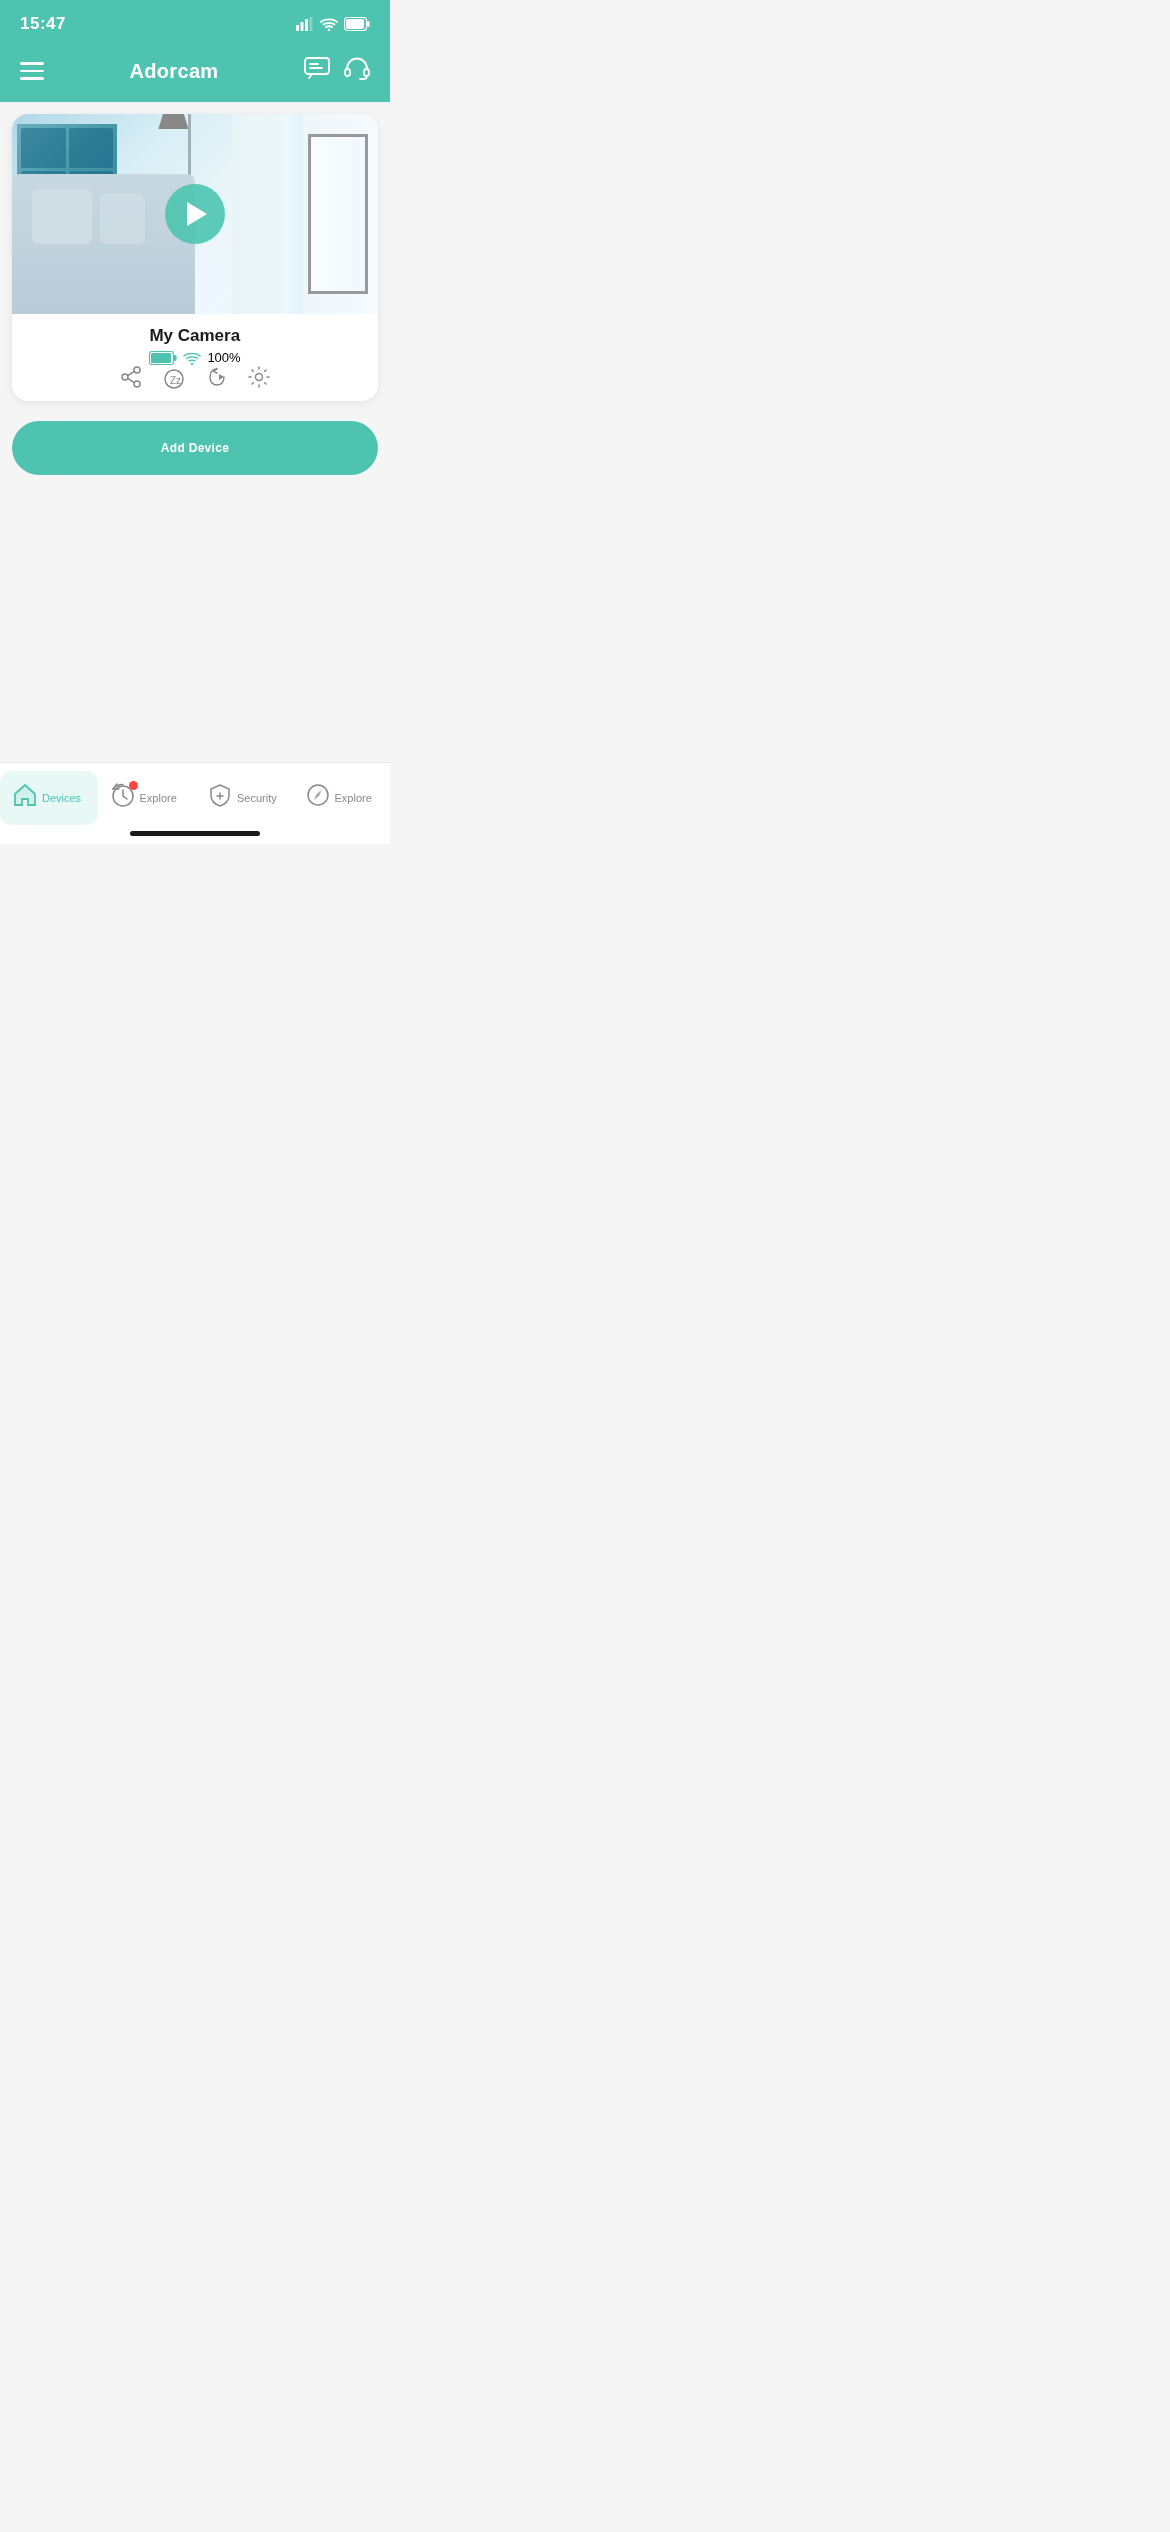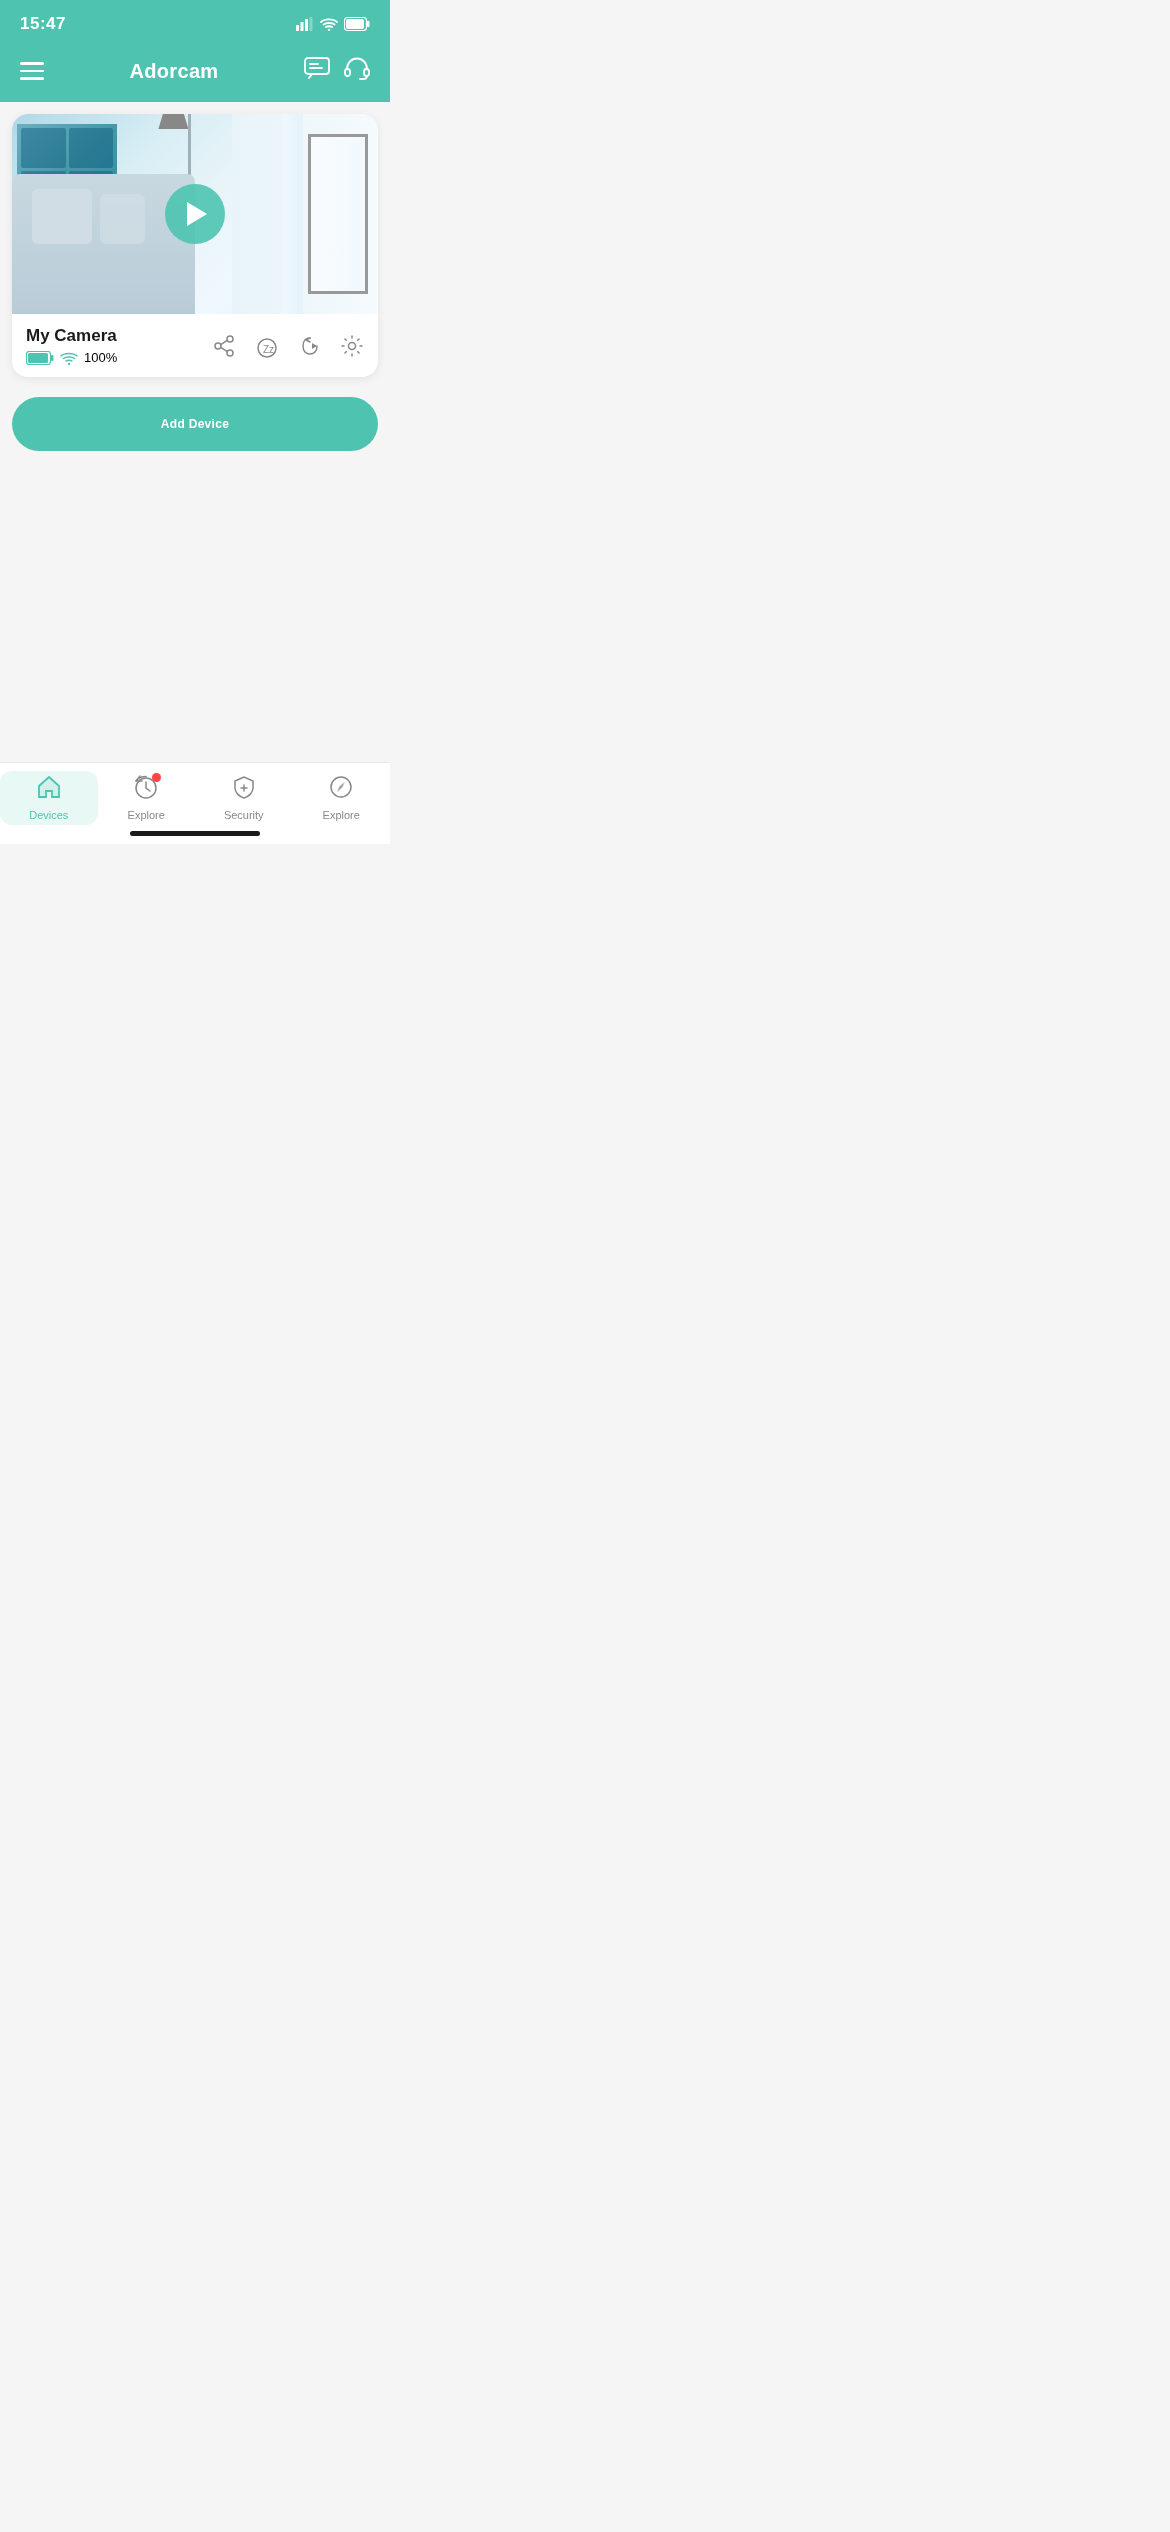--- a/index.html
+++ b/index.html
@@ -230,24 +230,25 @@
       width: 0;
       height: 0;
       border-top: 12px solid transparent;
       border-bottom: 12px solid transparent;
       border-left: 20px solid white;
       margin-left: 4px;
     }
 
     
     .camera-info {
-      padding: 12px 14px;
+      padding: 12px 0;
       display: flex;
       align-items: center;
       justify-content: space-between;
+      flex-direction: column;
     }
 
     .camera-details {
       display: flex;
       flex-direction: column;
       gap: 4px;
     }
 
     .camera-name {
       font-size: 17px;
@@ -307,25 +308,25 @@
       background: white;
       border-top: 1px solid #e8e8e8;
       display: flex;
       align-items: flex-start;
       padding-top: 8px;
     }
 
     .nav-item {
       flex: 1;
       display: flex;
-      flex-direction: column;
+      flex-direction: row;
       align-items: center;
       gap: 4px;
       cursor: pointer;
-      padding: 4px;
+      padding: 12px;
       border-radius: 12px;
     }
 
     .nav-item.active {
       background: #e8f8f5;
     }
 
     .nav-icon {
       font-size: 24px;
       position: relative;

